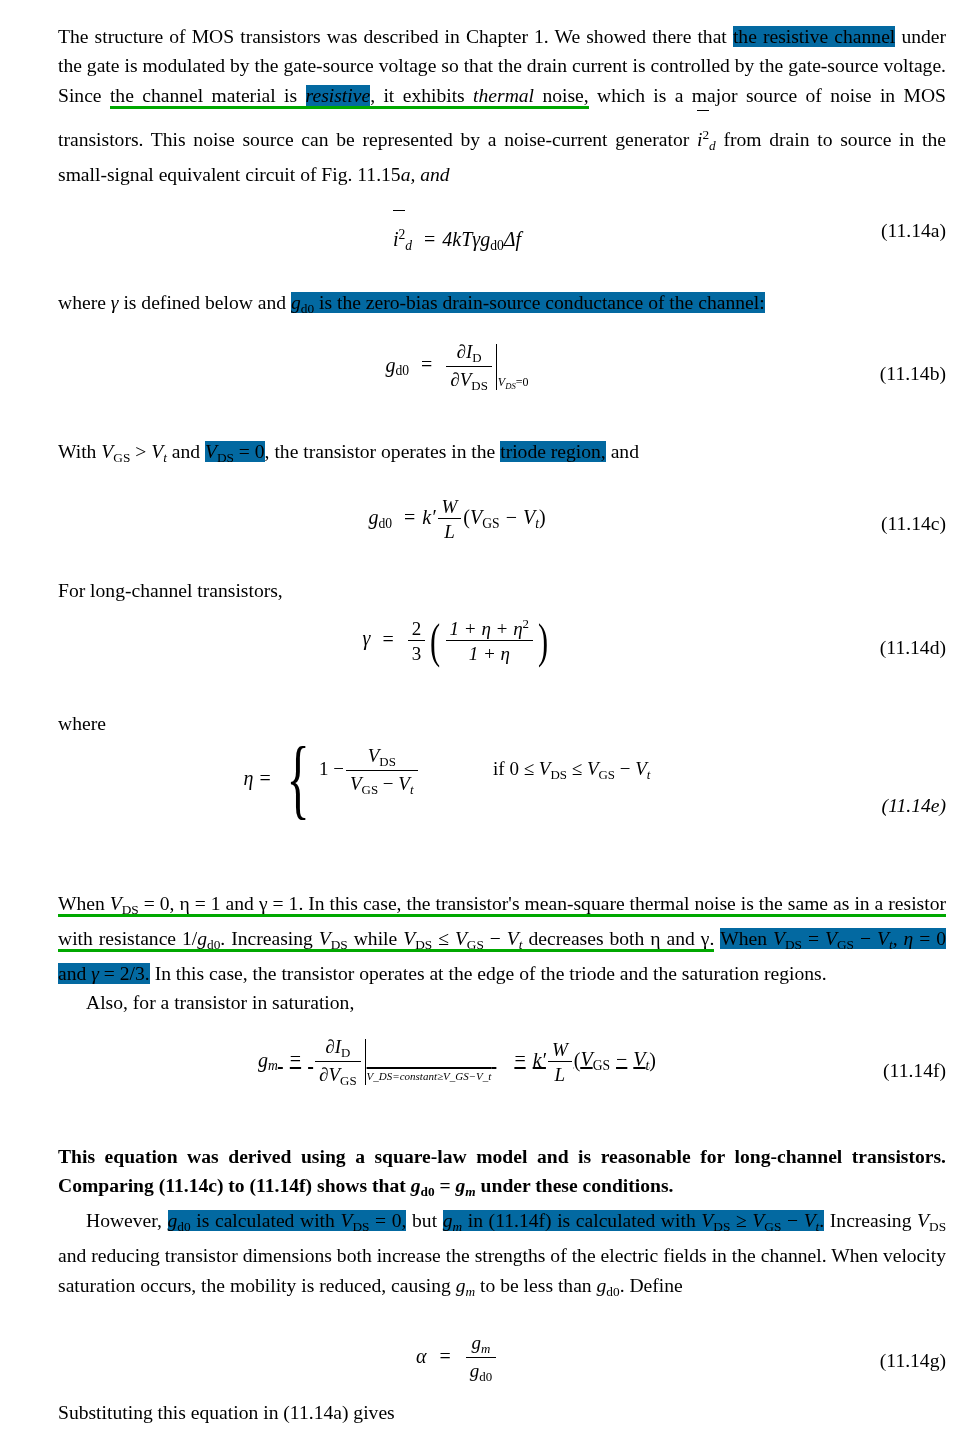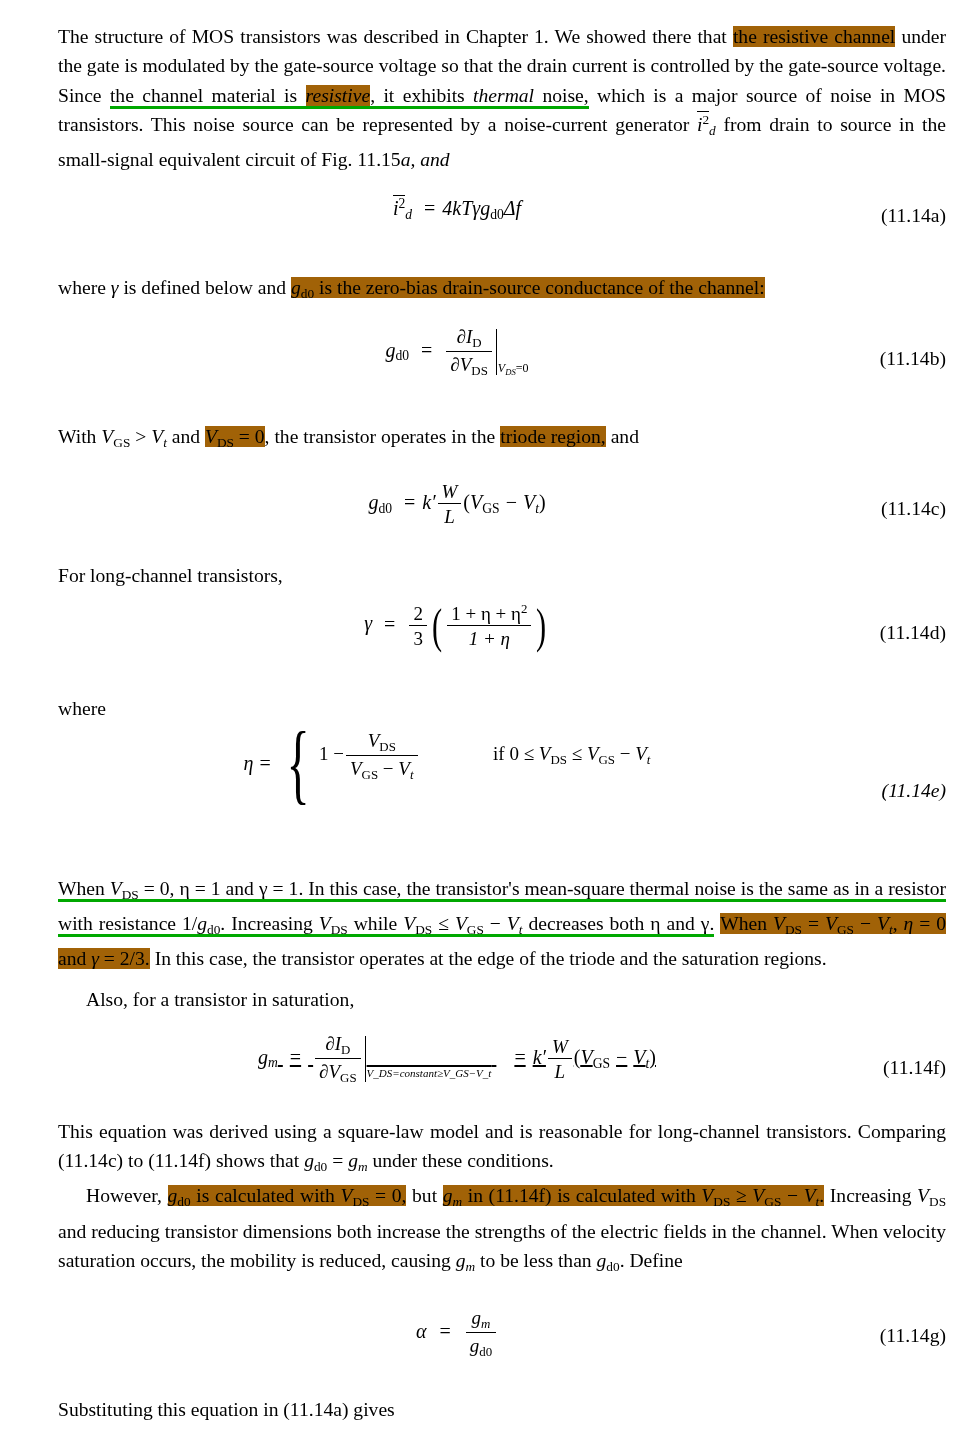--- a/index.html
+++ b/index.html
@@ -30,21 +30,21 @@
   p.para {
     margin: 0 0 0 0;
     font-size: 19.6px;
     line-height: 29.4px;
     text-align: justify;
     text-justify: inter-word;
   }
   p.para.noindent { text-indent: 0; }
   p.para.indent { text-indent: 28px; }
 
-  .hl { background-color: #a16207; }
+  .hl { background-color: #0369a1; }
   .gu {
     border-bottom: 3px solid #00a800;
     padding-bottom: 0px;
     box-decoration-break: clone;
     -webkit-box-decoration-break: clone;
   }
   i, .it { font-style: italic; }
 
   
   .eqrow {
@@ -69,21 +69,21 @@
     font-style: italic;
   }
   .sub.up { font-style: normal; }
   .sup {
     font-size: 0.68em;
     vertical-align: 0.52em;
     font-style: normal;
   }
   .ovl {
     border-top: 1.6px solid #000;
-    padding-top: 1px;
+    padding-top: 17px;
     display: inline-block;
     line-height: 1.05;
   }
   .frac {
     display: inline-block;
     vertical-align: middle;
     text-align: center;
     line-height: 1.12;
     margin: 0 2px;
   }
@@ -191,21 +191,21 @@
     <p class="para noindent" style="margin-top:18px;">For long-channel transistors,</p>
 
     <div class="eqrow" style="margin-top:12px;height:70px;">
       <div class="eqbody" style="padding-right:90px;">
         <span class="m">γ</span>
         <span class="mr" style="margin:0 7px;">=</span>
         <span class="frac" style="font-size:19px;">
           <span class="num mr">2</span>
           <span class="den mr">3</span>
         </span><span class="bigparen">(</span><span class="frac" style="font-size:19px;">
-          <span class="num"><span class="mr" style="">1 + η + η</span><span class="sup">2</span></span>
+          <span class="num"><span class="mr" style="font-style:italic;">1 + η + η</span><span class="sup">2</span></span>
           <span class="den" style="font-style:italic;">1 + η</span>
         </span><span class="bigparen">)</span>
       </div>
       <span class="eqnum" style="top:20px;">(11.14d)</span>
     </div>
 
     <p class="para noindent" style="margin-top:22px;">where</p>
 
     <div class="eqrow" style="margin-top:6px;height:128px;">
       <div class="eqbody" style="padding-right:110px;text-align:center;">
@@ -220,59 +220,59 @@
           </span>
         </span>
       </div>
       <span class="eqnum" style="top:50px;font-style:italic;">(11.14e)</span>
     </div>
 
     <p class="para noindent" style="margin-top:16px;">
       <span class="gu"><span>When </span><span class="m"><span>V</span><span class="sub up">DS</span></span><span> = 0, η = 1 and γ = 1. In this case, the transistor's mean-square thermal noise is the same as in a resistor with resistance 1/</span><span class="m"><span>g</span><span class="sub up">d0</span></span><span>. Increasing </span><span class="m"><span>V</span><span class="sub up">DS</span></span><span> while </span><span class="m"><span>V</span><span class="sub up">DS</span></span><span> ≤ </span><span class="m"><span>V</span><span class="sub up">GS</span></span><span> − </span><span class="m"><span>V</span><span class="sub">t</span></span><span> decreases both η and γ.</span></span> <span class="hl">When <span class="m"><span>V</span><span class="sub up">DS</span></span> = <span class="m"><span>V</span><span class="sub up">GS</span></span> <span>−</span> <span class="m"><span>V</span><span class="sub">t</span></span>, <span class="m">η</span> = 0 and <span class="m">γ</span> = 2/3.</span><span> In this case, the transistor operates at the edge of the triode and the saturation regions.</span>
     </p>
 
-    <p class="para indent" style="margin-top:12px;">Also, for a transistor in saturation,</p>
+    <p class="para indent" style="margin-top:0;">Also, for a transistor in saturation,</p>
 
     <div class="eqrow" style="margin-top:18px;height:84px;">
       <div class="eqbody" style="padding-right:90px;text-decoration:underline;">
         <span class="m">g</span><span class="sub">m</span>
         <span class="mr" style="margin:0 7px;">=</span>
         <span class="frac" style="font-size:19px;">
           <span class="num"><span class="mr">∂</span><span class="m">I</span><span class="sub up">D</span></span>
           <span class="den"><span class="mr">∂</span><span class="m">V</span><span class="sub up">GS</span></span>
         </span><span class="vbar" style="height:46px;margin-left:2px;"></span><span class="evalsub" style="font-size:0.55em;"><span>V_DS=constant≥V_GS−V_t</span></span>
         <span class="mr" style="margin:0 7px 0 18px;">=</span><span class="m">k′</span><span class="frac" style="font-size:19px;">
           <span class="num m">W</span>
           <span class="den m">L</span>
         </span><span class="mr">(</span><span class="m"><span>V</span><span class="sub up">GS</span></span><span class="mr" style="margin:0 6px;">−</span><span class="m"><span>V</span><span class="sub">t</span></span><span class="mr">)</span>
       </div>
       <span class="eqnum" style="top:24px;">(11.14f)</span>
     </div>
 
-    <p class="para noindent" style="">
+    <p class="para noindent" style="margin-top:22px;font-weight:bold;">
       <span>This equation was derived using a square-law model and is reasonable for long-channel transistors. Comparing (11.14c) to (11.14f) shows that </span><span class="m"><span>g</span><span class="sub up">d0</span></span> <span>=</span> <span class="m"><span>g</span><span class="sub">m</span></span><span> under these conditions.</span>
     </p>
 
     <p class="para indent" style="margin-top:0;">
       <span>However, </span><span class="hl"><span class="m"><span>g</span><span class="sub up">d0</span></span> <span>is calculated with</span> <span class="m"><span>V</span><span class="sub up">DS</span></span> <span>= 0,</span></span><span> but </span><span class="hl"><span class="m"><span>g</span><span class="sub">m</span></span> <span>in (11.14f) is calculated with</span> <span class="m"><span>V</span><span class="sub up">DS</span></span> <span>≥</span> <span class="m"><span>V</span><span class="sub up">GS</span></span> <span>−</span> <span class="m"><span>V</span><span class="sub">t</span></span><span>.</span></span><span> Increasing </span><span class="m"><span>V</span><span class="sub up">DS</span></span><span> and reducing transistor dimensions both increase the strengths of the electric fields in the channel. When velocity saturation occurs, the mobility is reduced, causing </span><span class="m"><span>g</span><span class="sub">m</span></span><span> to be less than </span><span class="m"><span>g</span><span class="sub up">d0</span></span><span>. Define</span>
     </p>
 
     <div class="eqrow" style="margin-top:26px;height:66px;">
       <div class="eqbody" style="padding-right:90px;">
         <span class="m">α</span>
         <span class="mr" style="margin:0 8px;">=</span>
         <span class="frac" style="font-size:19px;">
           <span class="num m"><span>g</span><span class="sub">m</span></span>
           <span class="den m"><span>g</span><span class="sub up">d0</span></span>
         </span>
       </div>
       <span class="eqnum" style="top:18px;margin-left:8px;">(11.14g)</span>
     </div>
 
-    <p class="para noindent" style="margin-top:22px;">Substituting this equation in (11.14a) gives</p>
+    <p class="para noindent" style="">Substituting this equation in (11.14a) gives</p>
 
     <div class="eqrow" style="margin-top:22px;height:66px;">
       <div class="eqbody" style="padding-right:90px;">
         
         <span class="frac" style="font-size:19px;">
           <span class="num m"><span>g</span></span>
           
         </span>
       </div>
 

